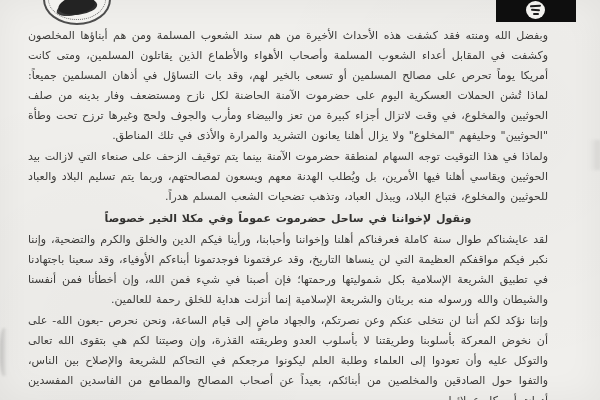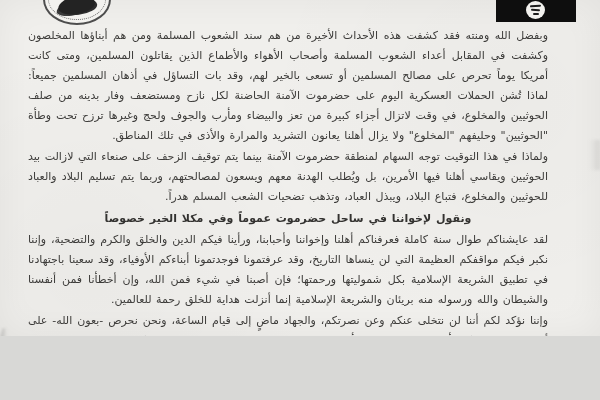--- a/index.html
+++ b/index.html
@@ -2,21 +2,21 @@
 <html lang="ar"><head>
 <meta charset="utf-8">
 <style>
   html,body{margin:0;padding:0;}
   body{
     font-family:"DejaVu Sans", sans-serif;
     background:#d8d8d6;
   }
   .page{
     position:relative;
-    width:600px;height:336px;
+    width:600px;height:400px;
     margin:0 auto;
     overflow:hidden;
     background:
       radial-gradient(circle at 15% 80%, rgba(0,0,0,0.025), transparent 40%),
       radial-gradient(circle at 85% 30%, rgba(0,0,0,0.02), transparent 45%),
       #f0efec;
     box-shadow:inset 0 0 35px rgba(0,0,0,0.05);
   }
   
   .seal{

